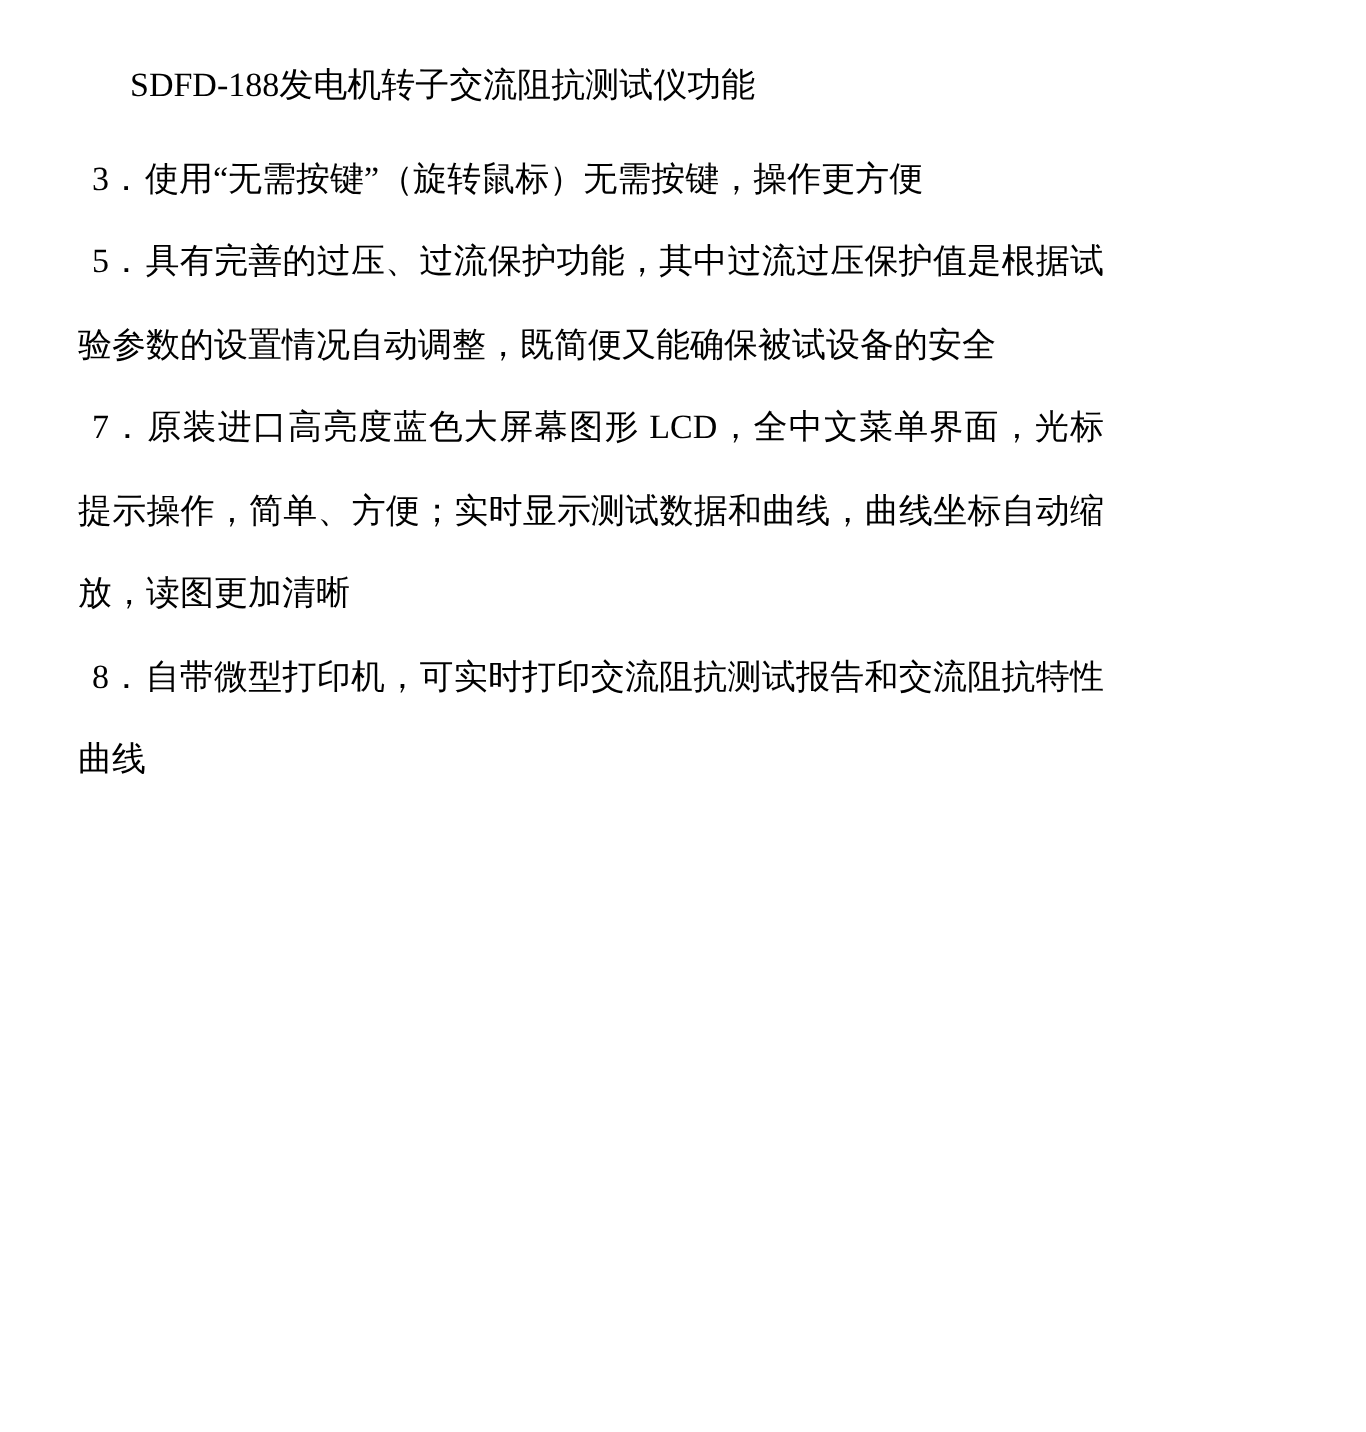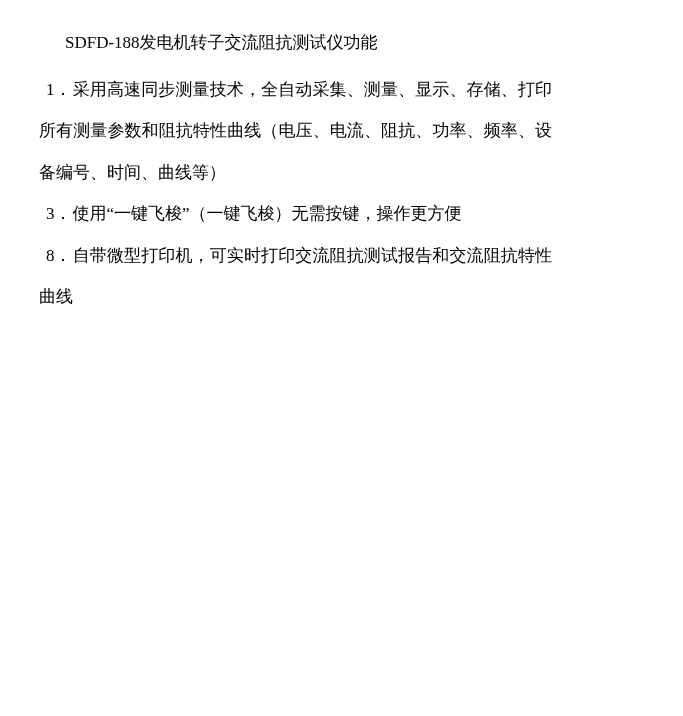--- a/index.html
+++ b/index.html
@@ -40,24 +40,25 @@
     margin-right: 1px;
   }
 </style>
 </head>
 <body>
 
 <div class="page">
 
   <p class="doc-title">SDFD-188发电机转子交流阻抗测试仪功能</p>
 
-  <p class="feature-item"><span class="item-number">1．</span><span>采用高速同步测量技术，全自动采集、测量、显示、存储、打印所有测量参数和阻抗特性曲线（电压、电流、阻抗、功率、频率、设备编号、时间、曲线等）</span></p>
 
 
-  <p class="feature-item"><span class="item-number">3．</span><span>使用“一键飞梭”（一键飞梭）无需按键，操作更方便</span></p>
+  <p class="feature-item"><span class="item-number">3．</span><span>使用“无需按键”（旋转鼠标）无需按键，操作更方便</span></p>
 
 
+  <p class="feature-item"><span class="item-number">5．</span><span>具有完善的过压、过流保护功能，其中过流过压保护值是根据试验参数的设置情况自动调整，既简便又能确保被试设备的安全</span></p>
 
 
+  <p class="feature-item"><span class="item-number">7．</span><span>原装进口高亮度蓝色大屏幕图形 LCD，全中文菜单界面，光标提示操作，简单、方便；实时显示测试数据和曲线，曲线坐标自动缩放，读图更加清晰</span></p>
 
   <p class="feature-item"><span class="item-number">8．</span><span>自带微型打印机，可实时打印交流阻抗测试报告和交流阻抗特性曲线</span></p>
 
 </div>
 
 </body></html>

